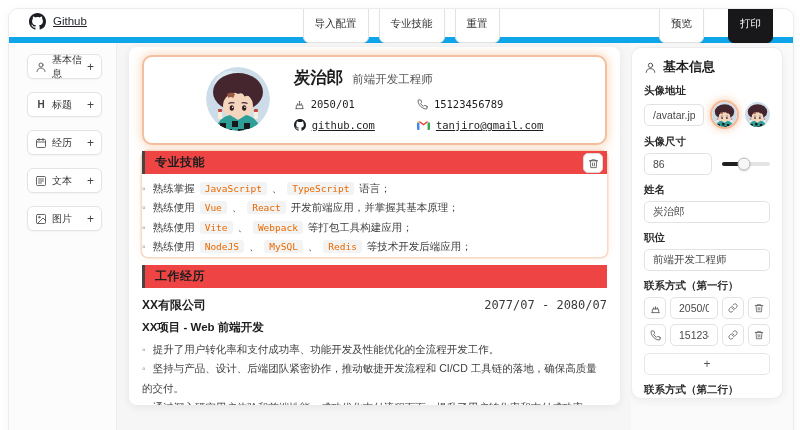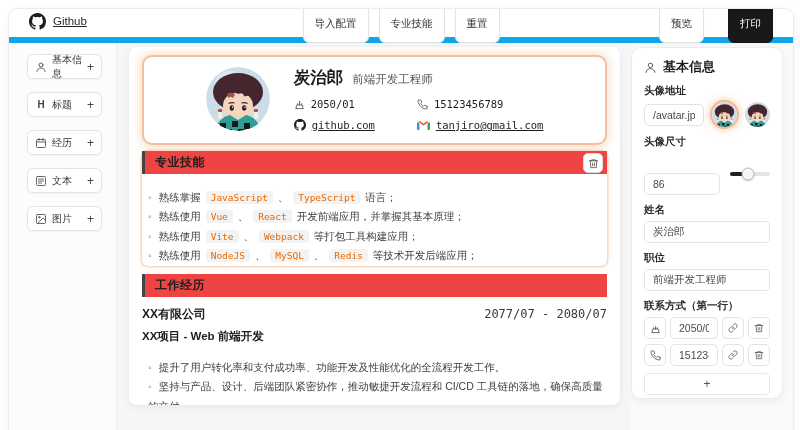--- a/index.html
+++ b/index.html
@@ -53,21 +53,21 @@
 
   
   .section { position:relative; }
   .section.hovered { border-radius:6px;
     box-shadow:0 0 0 1.5px #f8d9c4, 0 0 9px rgba(244,160,95,.22); }
   .sec-bar { background:#ef4444; border-left:3.5px solid #454545; font-weight:bold;
     font-size:12px; color:#1e1e1e; padding:3px 10px; letter-spacing:.5px; }
   .trash-float { position:absolute; top:2px; right:4px; width:20px; height:20px;
     background:#fff; border:1px solid #dcdcdc; border-radius:5px;
     display:flex; align-items:center; justify-content:center; cursor:pointer; }
-  .r-list { list-style:none; margin:14px 0 8px; padding-left:6px; }
+  .r-list { list-style:none; margin:5px 0 8px; }
   .r-list li { font-size:10.5px; color:#3d3d3d; line-height:1.85; }
   .r-list li::before { content:"◦"; color:#888; margin-right:7px; }
   code.chip { font-family:"DejaVu Sans Mono","Liberation Mono",monospace; font-size:9.5px;
     color:#e96900; background:#f3f3f3; border-radius:3px; padding:1px 5px; margin:0 2px; }
   .row-between { display:flex; justify-content:space-between; align-items:baseline; margin:9px 0 3px;gap:8px; }
   .row-title { font-size:12px; font-weight:bold; color:#1d1d1d; }
   .row-date { font-size:12px; color:#3a3a3a; font-family:"DejaVu Sans Mono","Liberation Mono",monospace;text-align:center; }
   .proj-title { font-size:11.5px; font-weight:bold; color:#1d1d1d; margin:6px 0 2px; }
 
   
@@ -76,21 +76,21 @@
   .panel-title { display:flex; align-items:center; gap:6px; font-size:13px; font-weight:bold; color:#1d1d1d; margin-bottom:4px; }
   .f-label { font-size:10.5px; font-weight:bold; color:#2b2b2b; margin:8px 0 4px; }
   .inp { width:100%; height:22px; border:1px solid #e3e3e3; border-radius:5px;
     font-size:10.5px; color:#4a4a4a; padding:0 8px; background:#fff; outline:none;
     font-family:"Liberation Sans","DejaVu Sans",sans-serif; min-width:0; }
   .avatar-row { display:flex; align-items:center; gap:8px; }
   .thumb { width:25px; height:25px; flex:none; cursor:pointer; }
   .thumb.round { border-radius:50%; box-shadow:0 0 0 2px #f5b894, 0 0 8px 2px rgba(244,150,90,.55); }
   .thumb.square { border-radius:6px; }
   .size-row { display:flex; align-items:center; gap:10px; }
-  .size-row .inp { width:76px; flex:none;margin-top:20px; }
+  .size-row .inp { width:68px; flex:none; }
   .slider { position:relative; flex:1; height:4px; background:#e4e4e4; border-radius:2px; cursor:pointer; }
   .slider .fill { position:absolute; left:0; top:0; bottom:0; width:45%; background:#1f1f1f; border-radius:2px; }
   .slider .thumb-dot { position:absolute; left:45%; top:50%; width:13px; height:13px;
     background:#f6f6f6; border:1px solid #b9b9b9; border-radius:50%; transform:translate(-50%,-50%);
     box-shadow:0 1px 2px rgba(0,0,0,.15); }
   .c-row { display:flex; align-items:center; gap:4px; margin-bottom:5px; }
   .sq-btn { width:22px; height:22px; flex:none; background:#fff; border:1px solid #e3e3e3;
     border-radius:5px; display:flex; align-items:center; justify-content:center; cursor:pointer; }
   .add-btn { width:100%; height:22px; background:#fff; border:1px solid #e6e6e6; border-radius:5px;
     font-size:12px; color:#555; cursor:pointer; margin-top:2px; }

